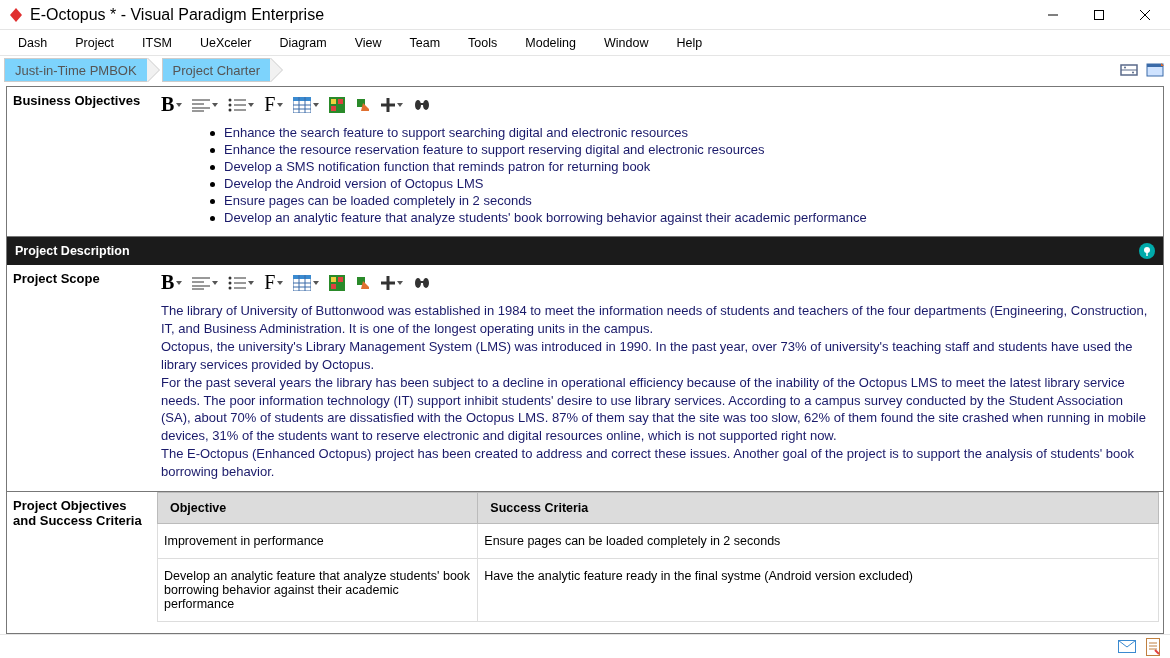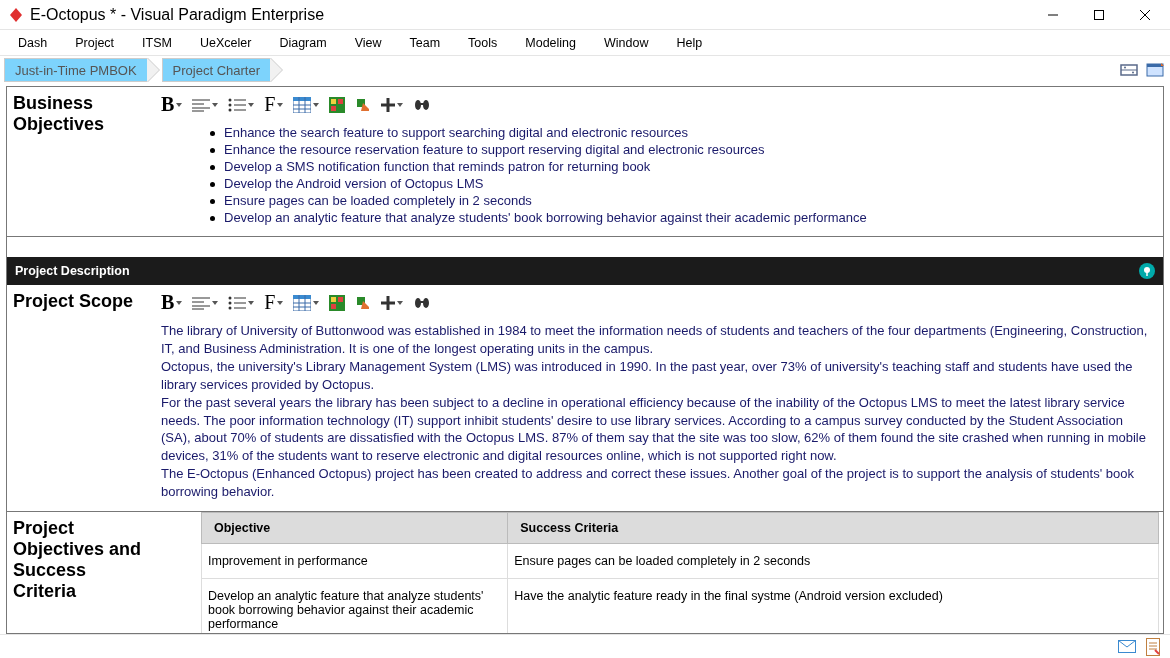--- a/index.html
+++ b/index.html
@@ -22,32 +22,32 @@
   .crumb { height: 24px; display: flex; align-items: center; background: #7dd3fc; border: 1px solid #ccc; padding: 0 10px 0 10px; font-size: 13px; color: #555; position: relative; margin-right: 14px; }
   .crumb::after { content: ""; position: absolute; right: -12px; top: -1px; width: 0; height: 0; border-top: 12px solid transparent; border-bottom: 12px solid transparent; border-left: 12px solid #f1f1f1; }
   .crumb::before { content: ""; position: absolute; right: -13px; top: -1px; width: 0; height: 0; border-top: 12px solid transparent; border-bottom: 12px solid transparent; border-left: 12px solid #ccc; }
   .bc-spacer { flex: 1; }
   .bc-icon { width: 22px; height: 22px; margin-left: 4px; display: flex; align-items: center; justify-content: center; }
   
   
   .content-wrap { height: calc(658px - 30px - 26px - 28px - 26px); overflow-y: auto; border: 1px solid #777; margin: 2px 6px 0 6px; position: relative; }
   
   .section-row { display: flex; border-bottom: 1px solid #777; }
-  .section-label { width: 150px; padding: 6px 6px; font-weight: bold; font-size: 18px; flex-shrink: 0; }
+  .section-label { width: 150px; padding: 6px 6px; font-weight: bold; font-size: 13px; flex-shrink: 0; }
   .section-body { flex: 1; padding: 4px 8px 10px 4px; }
   
   .toolbar { display: flex; align-items: center; gap: 10px; padding: 2px 0 8px 0; }
   .tb-btn { display: flex; align-items: center; gap: 2px; }
   .tb-caret { width: 0; height: 0; border-left: 3px solid transparent; border-right: 3px solid transparent; border-top: 4px solid #555; }
   
   .bullets { list-style: none; padding-left: 28px; }
   .bullets li { position: relative; padding: 1px 0; color: #1a1a6a; font-size: 13px; margin-left: 35px; }
   .bullets li::before { content: ""; position: absolute; left: -14px; top: 7px; width: 5px; height: 5px; background: #000; border-radius: 50%; }
   
-  .dark-header { background: #1b1b1b; color: #fff; font-weight: bold; font-size: 12.5px; padding: 6px 8px; display: flex; align-items: center; justify-content: space-between; margin-top: 20px; }
+  .dark-header { background: #1b1b1b; color: #fff; font-weight: bold; font-size: 12.5px; padding: 6px 8px; display: flex; align-items: center; justify-content: space-between; }
   .pin-icon { width: 16px; height: 16px; background: #0aa; border-radius: 50%; display: flex; align-items: center; justify-content: center; }
   
   .para { color: #1a1a6a; font-size: 13px; line-height: 1.35; margin-bottom: 1px; }
   
   .obj-table { width: 100%; border-collapse: collapse; font-size: 12.5px; }
   .obj-table th { background: #dcdcdc; text-align: left; font-weight: bold; padding: 8px 12px; border: 1px solid #bbb; }
   .obj-table td { padding: 10px 6px; border: 1px solid #ddd; vertical-align: top; }
   
   
   .statusbar { height: 24px; display: flex; align-items: center; justify-content: flex-end; padding: 0 8px; gap: 8px; border-top: 1px solid #e5e5e5; }
@@ -287,21 +287,21 @@
       </div>
       <div>
         <p class="para">The library of University of Buttonwood was established in 1984 to meet the information needs of students and teachers of the four departments (Engineering, Construction, IT, and Business Administration. It is one of the longest operating units in the campus.</p>
         <p class="para">Octopus, the university's Library Management System (LMS) was introduced in 1990. In the past year, over 73% of university's teaching staff and students have used the library services provided by Octopus.</p>
         <p class="para">For the past several years the library has been subject to a decline in operational efficiency because of the inability of the Octopus LMS to meet the latest library service needs. The poor information technology (IT) support inhibit students' desire to use library services. According to a campus survey conducted by the Student Association (SA), about 70% of students are dissatisfied with the Octopus LMS. 87% of them say that the site was too slow, 62% of them found the site crashed when running in mobile devices, 31% of the students want to reserve electronic and digital resources online, which is not supported right now.</p>
         <p class="para">The E-Octopus (Enhanced Octopus) project has been created to address and correct these issues. Another goal of the project is to support the analysis of students' book borrowing behavior.</p>
       </div>
     </div>
   </div>
 
-  <div class="section-row" style="border-bottom:none;gap:44px;">
+  <div class="section-row" style="border-bottom:none;">
     <div class="section-label">Project Objectives and Success Criteria</div>
     <div class="section-body" style="padding:0 4px 0 0;">
       <table class="obj-table">
         <thead>
           <tr>
             <th style="width:32%;">Objective</th>
             <th>Success Criteria</th>
           </tr>
         </thead>
         <tbody>

